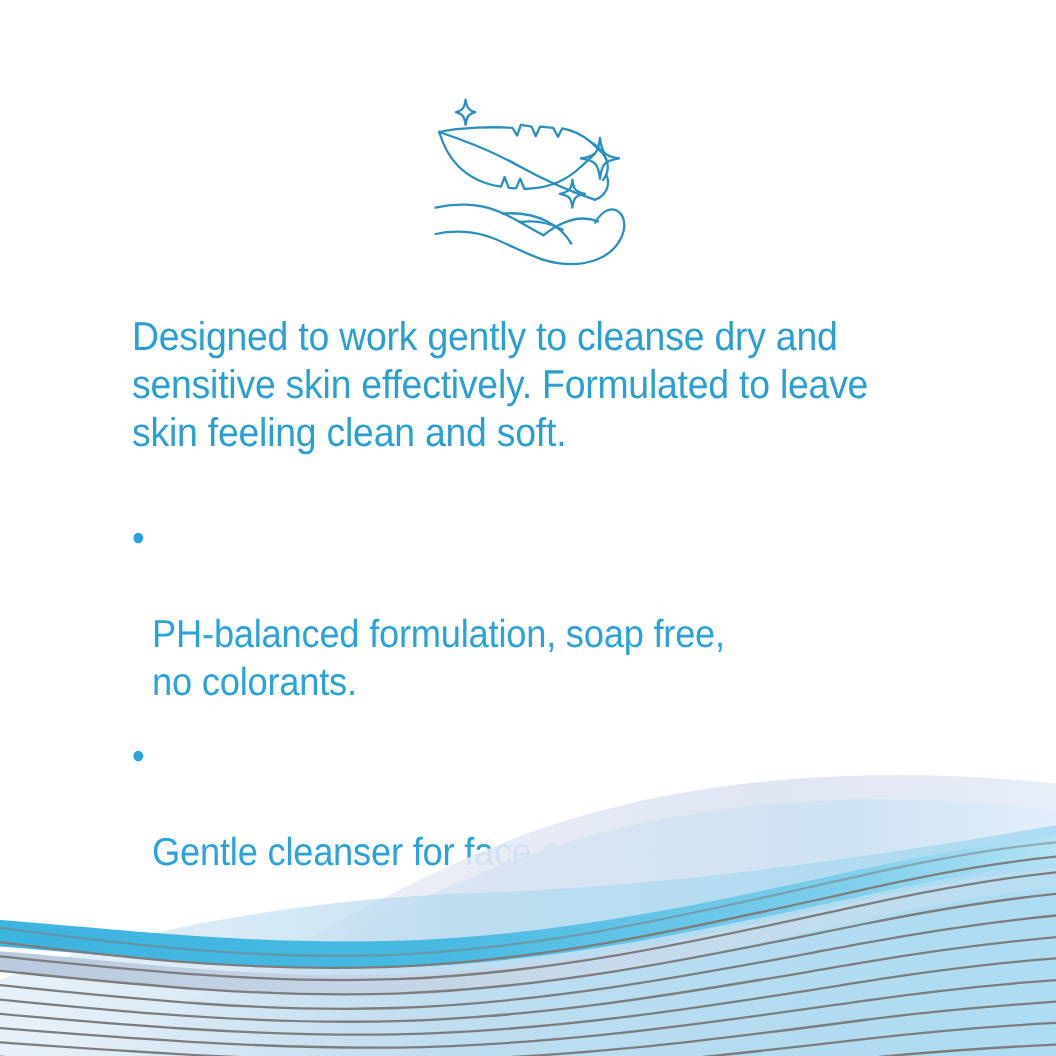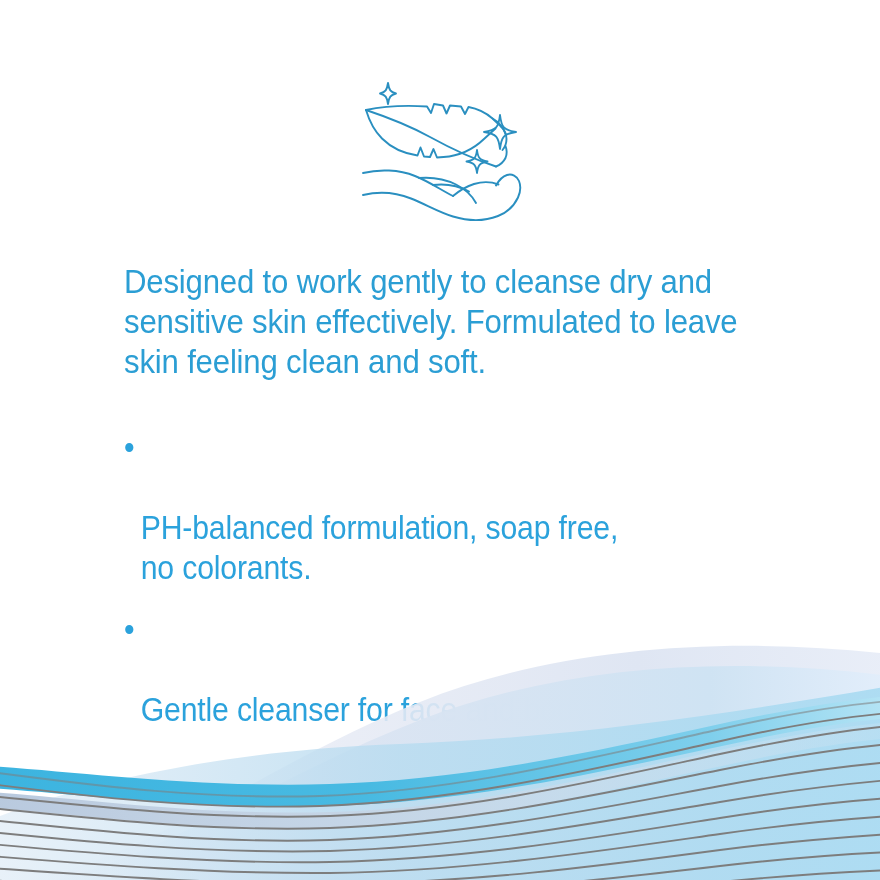--- a/index.html
+++ b/index.html
@@ -32,21 +32,21 @@
   }
   .icon-wrap svg {
     display: block;
     width: 170px;
     height: 150px;
   }
 
   
   .copy {
     position: absolute;
-    left: 124px;
+    left: 110px;
     top: 262px;
     width: 700px;
   }
   .lede {
     margin: 0;
     color: #2b9ed4;
     font-size: 33.5px;
     line-height: 40px;
     letter-spacing: -0.2px;
     font-weight: 400;

